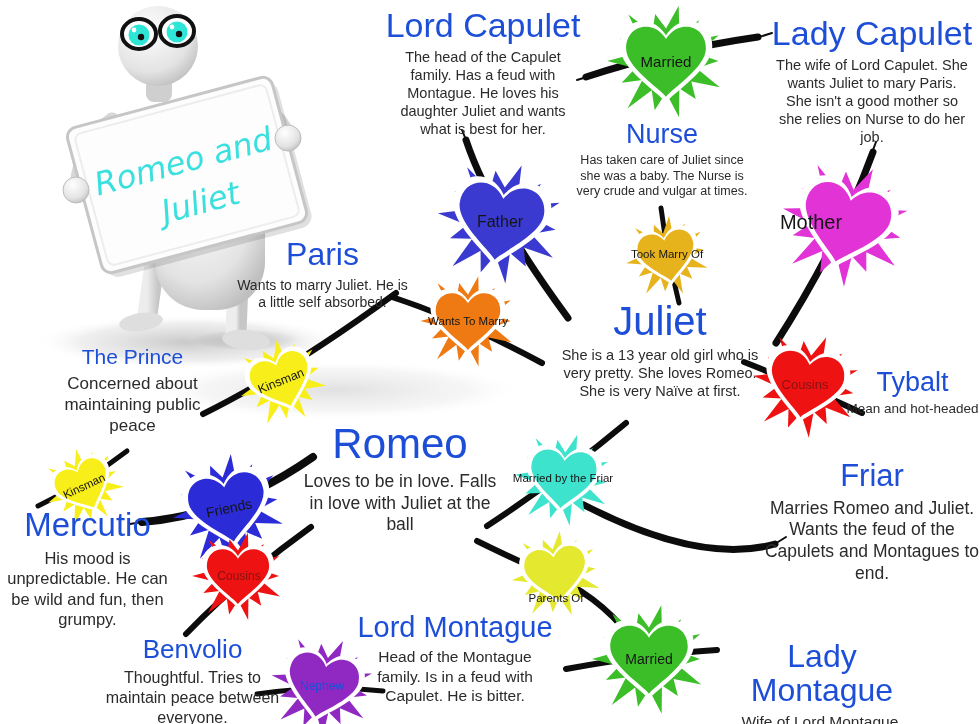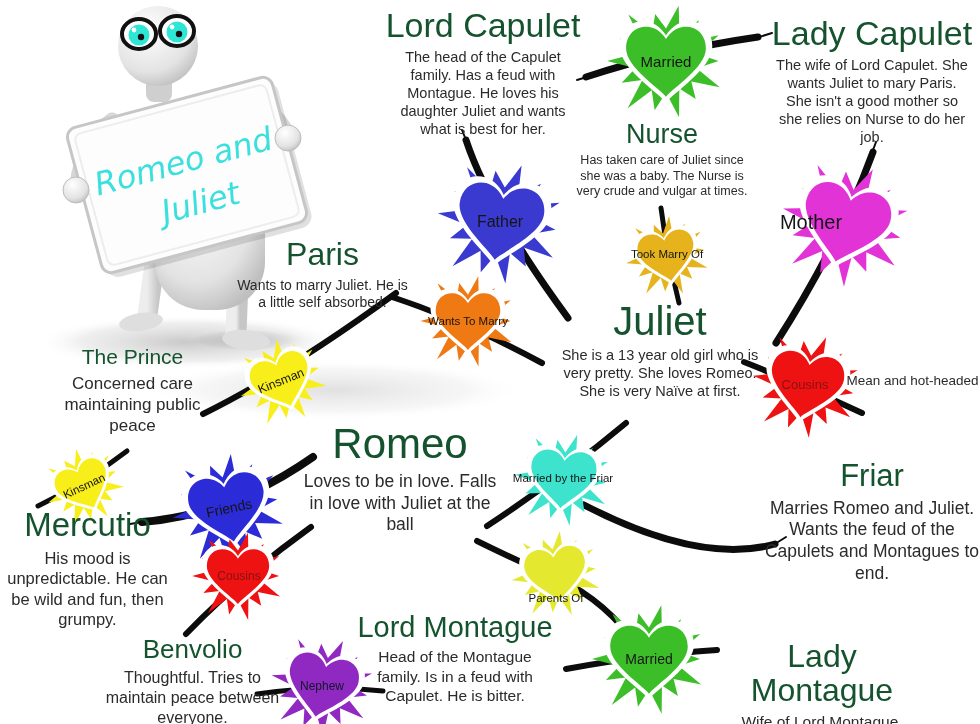--- a/index.html
+++ b/index.html
@@ -1,28 +1,28 @@
 <!DOCTYPE html>
 <html><head>
 <meta charset="utf-8">
 <style>
   html,body{margin:0;padding:0;background:#fff;}
   #canvas{position:relative;width:980px;height:724px;background:#fff;overflow:hidden;
           font-family:"Liberation Sans",sans-serif;}
   #art{position:absolute;left:0;top:0;width:980px;height:724px;}
   .char{position:absolute;text-align:center;z-index:3;}
-  .char .name{color:#14532d;line-height:1.05;}
+  .char .name{color:#1d4ed8;line-height:1.05;}
   .char .desc{color:#2b2b2b;line-height:1.24;margin:5px auto 0;}
   .hlabel{position:absolute;z-index:4;white-space:nowrap;color:#151515;
           transform:translate(-50%,-50%);}
   .hl-rot22{transform:translate(-50%,-50%) rotate(-22deg);}
   .hl-rot25{transform:translate(-50%,-50%) rotate(-25deg);}
   .hl-rot12{transform:translate(-50%,-50%) rotate(-12deg);}
   .hl-darkred{color:#8a1111;}
-  .hl-darkpurple{color:#0f172a;}
+  .hl-darkpurple{color:#1d4ed8;}
   .bs{stroke:#0c0c0c;fill:none;stroke-linecap:round;}
   .tip{stroke:#0c0c0c;fill:none;stroke-width:2;stroke-linecap:round;}
 </style>
 </head>
 <body>
 
 <div id="canvas">
 
 <svg id="art" viewBox="0 0 980 724" xmlns="http://www.w3.org/2000/svg">
   <defs>
@@ -186,23 +186,24 @@
 <div class="char" style="left:230px;top:238px;width:185px">
   <div class="name" style="font-size:32px">Paris</div>
   <div class="desc" style="font-size:14px;width:182px">Wants to marry Juliet. He is a little self absorbed.</div>
 </div>
 <div class="char" style="left:555px;top:300px;width:210px">
   <div class="name" style="font-size:40px">Juliet</div>
   <div class="desc" style="font-size:14.5px;width:200px">She is a 13 year old girl who is very pretty. She loves Romeo. She is very Naïve at first.</div>
 </div>
 <div class="char" style="left:30px;top:346px;width:205px">
   <div class="name" style="font-size:21px">The Prince</div>
-  <div class="desc" style="font-size:17px;width:175px">Concerned care maintaining public peace</div>
+  <div class="desc" style="font-size:17px;width:175px">Concerned about maintaining public peace</div>
 </div>
 <div class="char" style="left:845px;top:368px;width:135px">
+  <div class="name" style="font-size:27px">Tybalt</div>
   <div class="desc" style="font-size:13.5px;white-space:nowrap">Mean and hot-headed</div>
 </div>
 <div class="char" style="left:300px;top:422px;width:200px">
   <div class="name" style="font-size:42px">Romeo</div>
   <div class="desc" style="font-size:17.5px;width:195px">Loves to be in love. Falls in love with Juliet at the ball</div>
 </div>
 <div class="char" style="left:0px;top:508px;width:175px">
   <div class="name" style="font-size:33px">Mercutio</div>
   <div class="desc" style="font-size:16.5px;width:175px">His mood is unpredictable. He can be wild and fun, then grumpy.</div>
 </div>

